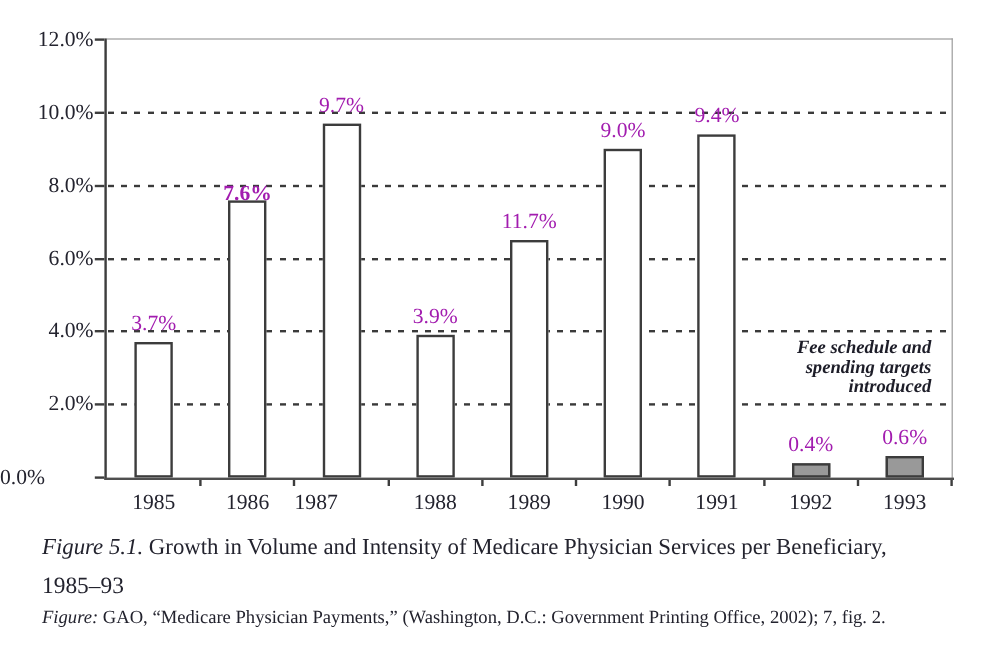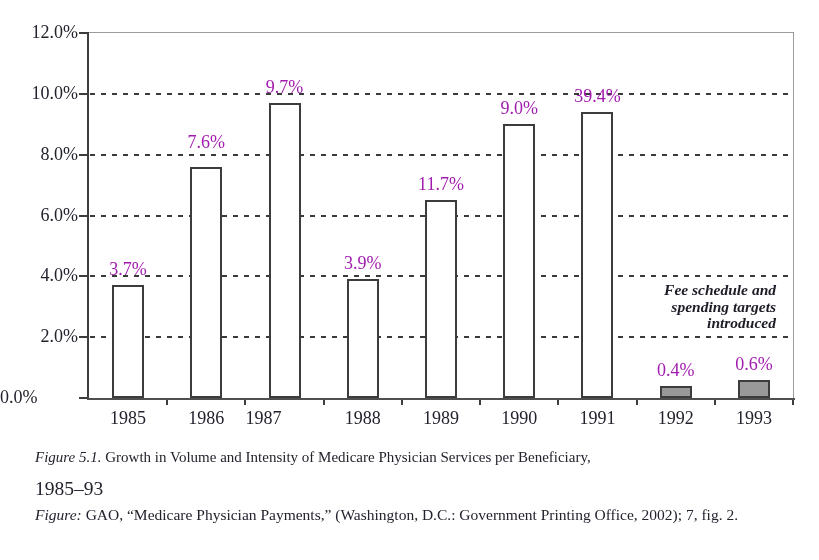--- a/index.html
+++ b/index.html
@@ -9,21 +9,21 @@
   }
   #chart-layer{position:absolute;left:0;top:0;width:819px;height:445px;}
   #chart-layer div{position:absolute;}
   .axis-text{font-size:18px;line-height:22px;color:#23232e;}
   .bar-value{font-size:18px;line-height:21px;text-align:center;color:#a21caf;z-index:3;}
   .annotation{
     position:absolute;left:520px;top:282px;width:256px;text-align:right;
     font-style:italic;font-weight:bold;font-size:15.5px;line-height:16.5px;
     white-space:pre-line;color:#1d1d28;z-index:3;
   }
-  .caption-line1{position:absolute;left:35px;top:444px;width:772px;font-size:15px;line-height:26px;margin:0;}
+  .caption-line1{position:absolute;left:35px;top:444px;width:772px;font-size:19px;line-height:26px;margin:0;}
   .caption-line1 em{font-style:italic;}
   .caption-line2{position:absolute;left:35px;top:476px;width:772px;font-size:19.5px;line-height:26px;margin:0;}
   .source-note{position:absolute;left:35px;top:506px;width:776px;font-size:15.5px;line-height:17.5px;margin:0;}
   .source-note em{font-style:italic;}
 </style>
 </head>
 <body>
 
 <div class="figure-root">
 
@@ -57,36 +57,36 @@
       <div style="left: 400.889px; top: 400px; width: 2px; height: 5px; background: rgb(61, 61, 61);"></div>
       <div style="left: 479.111px; top: 400px; width: 2px; height: 5px; background: rgb(61, 61, 61);"></div>
       <div style="left: 557.333px; top: 400px; width: 2px; height: 5px; background: rgb(61, 61, 61);"></div>
       <div style="left: 635.556px; top: 400px; width: 2px; height: 5px; background: rgb(61, 61, 61);"></div>
       <div style="left: 713.778px; top: 400px; width: 2px; height: 5px; background: rgb(61, 61, 61);"></div>
       <div style="left: 792px; top: 400px; width: 2px; height: 5px; background: rgb(61, 61, 61);"></div>
       <div style="left: 112.111px; top: 285.458px; width: 32px; height: 112.542px; box-sizing: border-box; border: 2px solid rgb(60, 60, 60); background: rgb(255, 255, 255); z-index: 2;"></div>
       <div class="bar-value" style="left: 88.1111px; top: 259.458px; width: 80px;">3.7%</div>
       <div class="axis-text" style="left: 89px; top: 407px; width: 78.2222px; text-align: center;">1985</div>
       <div style="left: 190.333px; top: 166.833px; width: 32px; height: 231.167px; box-sizing: border-box; border: 2px solid rgb(60, 60, 60); background: rgb(255, 255, 255); z-index: 2;"></div>
-      <div class="bar-value" style="left: 166.333px; top: 132px; width: 80px;">7.6%</div>
+      <div class="bar-value" style="left: 166.333px; top: 151px; width: 80px; font-weight: bold;">7.6%</div>
       <div class="axis-text" style="left: 167.222px; top: 407px; width: 78.2222px; text-align: center;">1986</div>
       <div style="left: 268.556px; top: 102.958px; width: 32px; height: 295.042px; box-sizing: border-box; border: 2px solid rgb(60, 60, 60); background: rgb(255, 255, 255); z-index: 2;"></div>
       <div class="bar-value" style="left: 244.556px; top: 76.9583px; width: 80px;">9.7%</div>
       <div class="axis-text" style="left: 245.444px; top: 407px; width: 78.2222px; ">1987</div>
       <div style="left: 346.778px; top: 279.375px; width: 32px; height: 118.625px; box-sizing: border-box; border: 2px solid rgb(60, 60, 60); background: rgb(255, 255, 255); z-index: 2;"></div>
       <div class="bar-value" style="left: 322.778px; top: 253.375px; width: 80px;">3.9%</div>
       <div class="axis-text" style="left: 323.667px; top: 407px; width: 78.2222px; text-align: center;">1988</div>
       <div style="left: 425px; top: 200.292px; width: 32px; height: 197.708px; box-sizing: border-box; border: 2px solid rgb(60, 60, 60); background: rgb(255, 255, 255); z-index: 2;"></div>
       <div class="bar-value" style="left: 401px; top: 174.292px; width: 80px;">11.7%</div>
       <div class="axis-text" style="left: 401.889px; top: 407px; width: 78.2222px; text-align: center;">1989</div>
       <div style="left: 503.222px; top: 124.25px; width: 32px; height: 273.75px; box-sizing: border-box; border: 2px solid rgb(60, 60, 60); background: rgb(255, 255, 255); z-index: 2;"></div>
       <div class="bar-value" style="left: 479.222px; top: 98.25px; width: 80px;">9.0%</div>
       <div class="axis-text" style="left: 480.111px; top: 407px; width: 78.2222px; text-align: center;">1990</div>
       <div style="left: 581.444px; top: 112.083px; width: 32px; height: 285.917px; box-sizing: border-box; border: 2px solid rgb(60, 60, 60); background: rgb(255, 255, 255); z-index: 2;"></div>
-      <div class="bar-value" style="left: 557.444px; top: 86.0833px; width: 80px;">39.4%</div>
+      <div class="bar-value" style="left: 557.444px; top: 86.0833px; width: 80px;">9.4%</div>
       <div class="axis-text" style="left: 558.333px; top: 407px; width: 78.2222px; text-align: center;">1991</div>
       <div style="left: 659.667px; top: 385.833px; width: 32px; height: 12.1667px; box-sizing: border-box; border: 2px solid rgb(60, 60, 60); background: rgb(153, 153, 153); z-index: 2;"></div>
       <div class="bar-value" style="left: 635.667px; top: 359.833px; width: 80px;">0.4%</div>
       <div class="axis-text" style="left: 636.556px; top: 407px; width: 78.2222px; text-align: center;">1992</div>
       <div style="left: 737.889px; top: 379.75px; width: 32px; height: 18.25px; box-sizing: border-box; border: 2px solid rgb(60, 60, 60); background: rgb(153, 153, 153); z-index: 2;"></div>
       <div class="bar-value" style="left: 713.889px; top: 353.75px; width: 80px;">0.6%</div>
       <div class="axis-text" style="left: 714.778px; top: 407px; width: 78.2222px; text-align: center;">1993</div>
     </div>
 
   <div class="annotation">Fee schedule and

